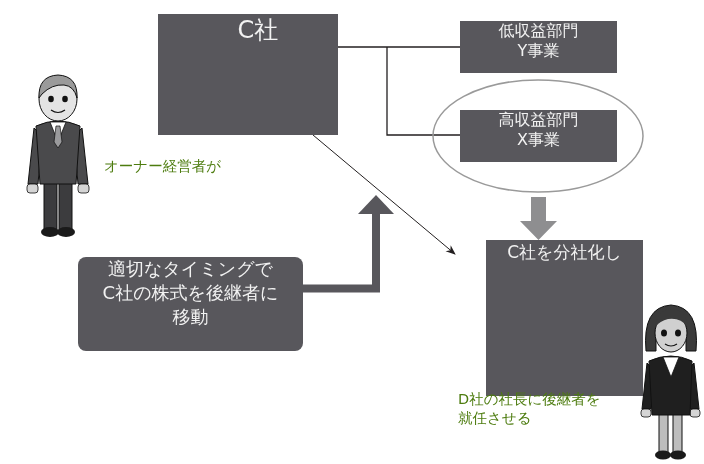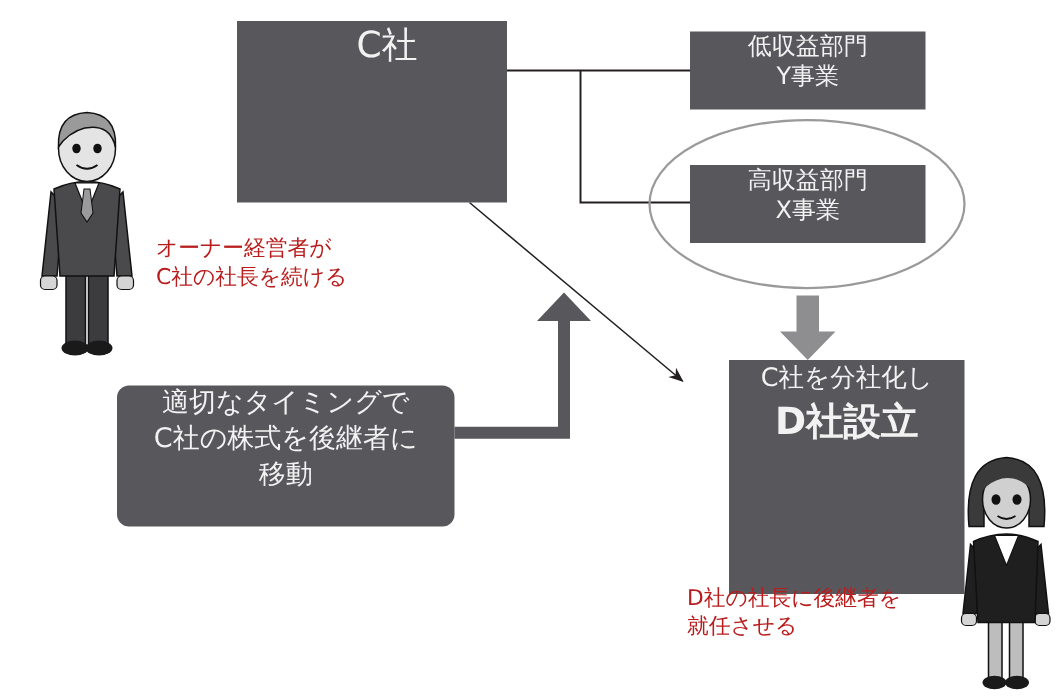--- a/index.html
+++ b/index.html
@@ -9,21 +9,21 @@
          display:flex; flex-direction:column; align-items:center; justify-content:flex-start;
          text-align:center; box-sizing:border-box; }
   #c-box { left:158px; top:14px; width:180px; height:121px; font-size:24px;padding-left:20px; }
   #y-box { left:460px; top:21px; width:157px; height:52px; font-size:16px; line-height:20px; }
   #x-box { left:460px; top:110px; width:157px; height:52px; font-size:16px; line-height:20px; }
   #d-box { left:486px; top:240px; width:157px; height:156px; }
   #d-box .l1 { font-size:17px; line-height:24px; }
   #d-box .l2 { font-size:25px; line-height:34px; font-weight:bold; }
   #move-box { left:78px; top:257px; width:225px; height:94px; border-radius:8px;
               font-size:18px; line-height:24px; }
-  .caption { position:absolute; color:#b91c1c; font-size:14.5px; line-height:19px; }
+  .caption { position:absolute; color:#4d7c0f; font-size:14.5px; line-height:19px; }
   #owner-caption { left:104px; top:157px; }
   #succ-caption { left:458px; top:390px; }
   svg.overlay { position:absolute; left:0; top:0; }
   .figure { position:absolute; }
   #man { left:24px; top:72px; }
   #woman { left:638px; top:301px; }
 </style>
 </head>
 <body>
 
@@ -56,32 +56,30 @@
   <span>Y事業</span>
 </div>
 
 <div class="box" id="x-box">
   <span>高収益部門</span>
   <span>X事業</span>
 </div>
 
 <div class="box" id="d-box">
   <span class="l1">C社を分社化し</span>
-  <span class="l2">D社設立</span>
 </div>
 
 <div class="box" id="move-box">
   <span>適切なタイミングで</span>
   <span>C社の株式を後継者に</span>
   <span>移動</span>
 </div>
 
 <div class="caption" id="owner-caption">
   <div>オーナー経営者が</div>
-  <div>C社の社長を続ける</div>
 </div>
 
 <div class="caption" id="succ-caption">
   <div>D社の社長に後継者を</div>
   <div>就任させる</div>
 </div>
 
 <svg class="figure" id="man" width="70" height="166" viewBox="0 0 70 166">
 
   <rect x="20" y="108" width="13" height="50" fill="#3c3c3e" stroke="#111" stroke-width="1"></rect>

